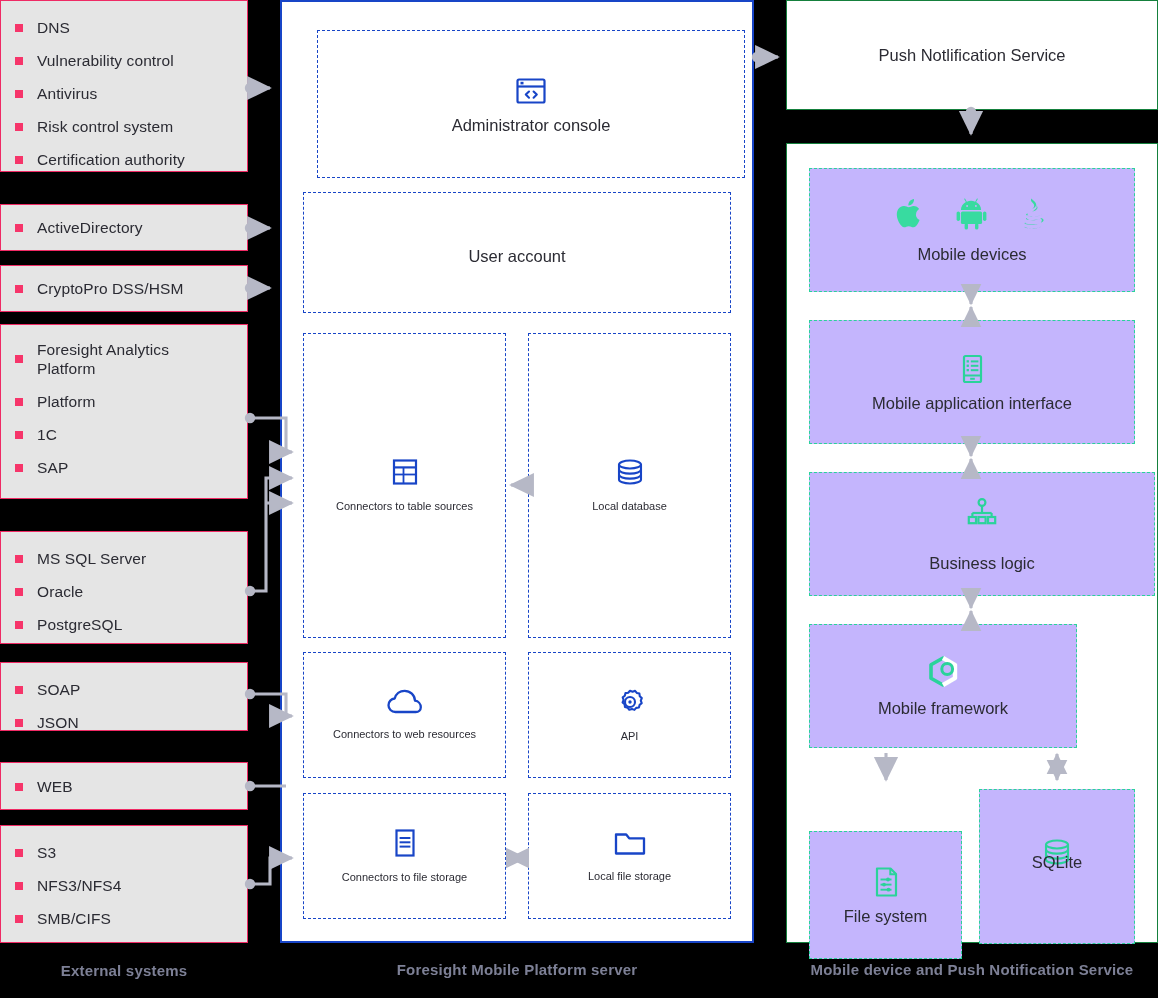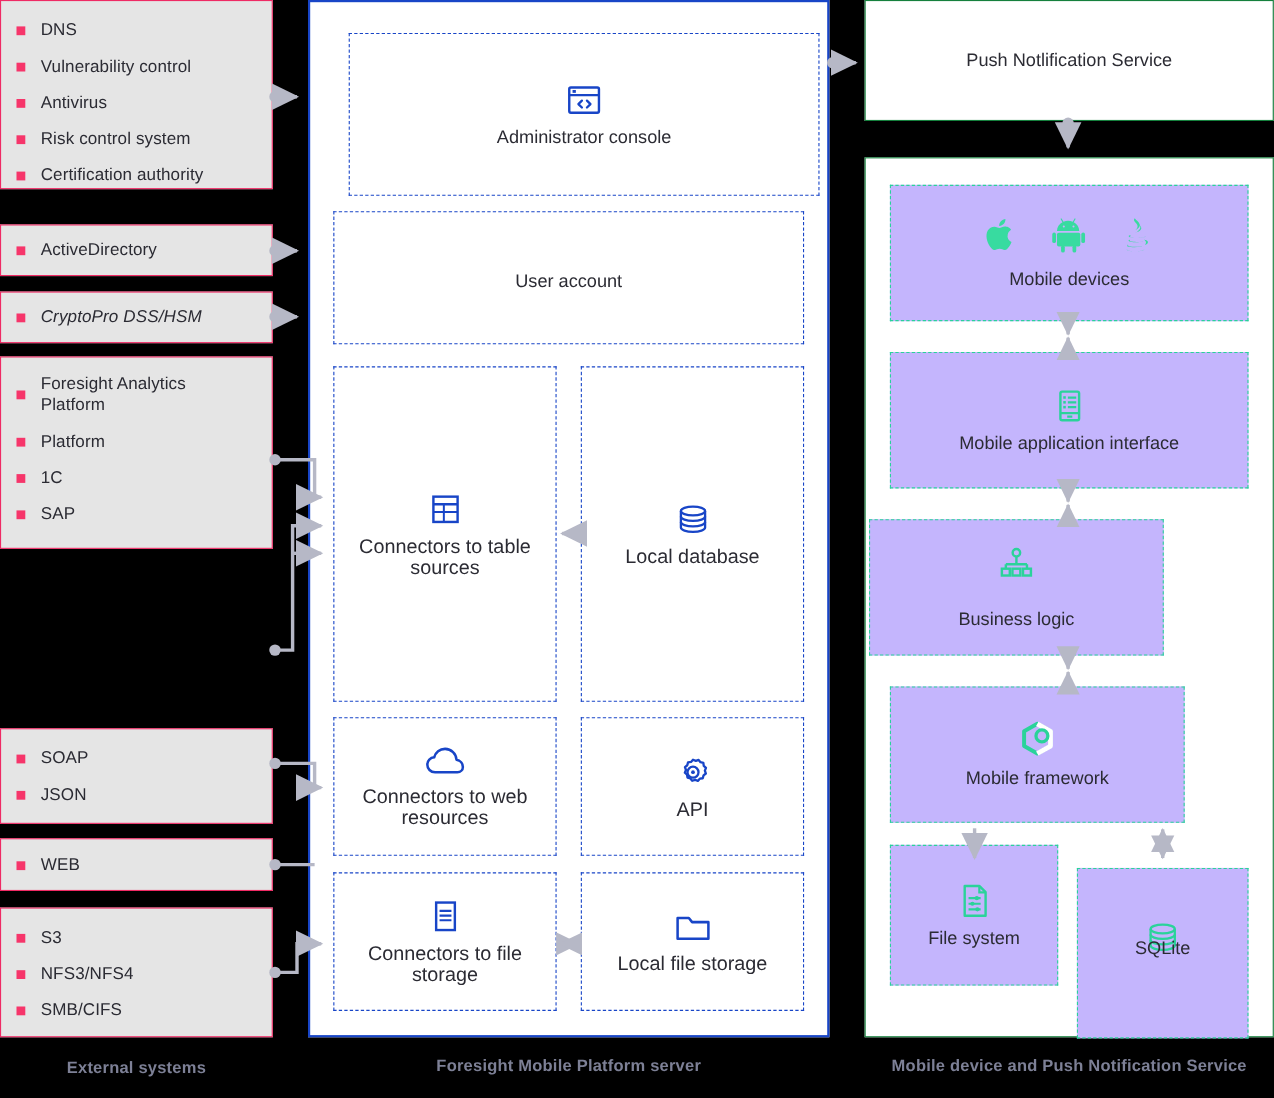--- a/index.html
+++ b/index.html
@@ -19,21 +19,21 @@
   .bullet{width:8px;height:8px;background:#f6356a;flex:0 0 8px;margin:6px 14px 0 0;}
   .ext-txt{font-size:15.5px;color:#2b2b33;line-height:19px;letter-spacing:.1px;}
 
   .panel-center{border:2px solid #1845c7;background:#fff;}
   .panel-right{border:1px solid #15803d;background:#fff;}
 
   .dbox-blue{border:1.6px dashed #1845c7;background:#fff;}
   .dbox-green{border:1.6px dashed #2ad39a;background:#c4b5fd;}
 
   .cell{display:flex;flex-direction:column;align-items:center;justify-content:center;}
-  .cell-lab{font-size:18px;color:#2b2b33;line-height:19px;text-align:center;margin-top:8px;}
+  .cell-lab{font-size:11px;color:#2b2b33;line-height:19px;text-align:center;margin-top:8px;}
   .cell-lab.big{font-size:16.5px;}
   .ico{display:block;line-height:0;}
 
   .caption{position:absolute;color:#7d8096;font-size:15px;font-weight:bold;text-align:center;line-height:21px;letter-spacing:.2px;}
 
   
   .conn{position:absolute;left:0;top:0;width:1158px;height:998px;pointer-events:none;}
 </style>
 </head>
 <body>
@@ -67,21 +67,21 @@
 
   <div class="abs ext-box" style="left:0px;top:204px;width:248px;height:47px;padding:0 12px 0 14px;display:flex;align-items:center;">
     <ul style="width:100%">
       <li class="ext-li">
           <span class="bullet"></span>
           <span class="ext-txt">ActiveDirectory</span>
         </li>
     </ul>
   </div>
 
-  <div class="abs ext-box" style="left:0px;top:265px;width:248px;height:47px;padding:0 12px 0 14px;display:flex;align-items:center;font-style:italic;">
+  <div class="abs ext-box" style="left:0px;top:265px;width:248px;height:47px;padding:0 12px 0 14px;display:flex;align-items:center;">
     <ul style="width:100%">
       <li class="ext-li">
           <span class="bullet"></span>
           <span class="ext-txt">CryptoPro DSS/HSM</span>
         </li>
     </ul>
   </div>
 
   <div class="abs ext-box" style="left:0px;top:324px;width:248px;height:175px;padding:15px 12px 0 14px;">
     <ul>
@@ -97,22 +97,38 @@
           <span class="bullet"></span>
           <span class="ext-txt">1C</span>
         </li>
       <li class="ext-li">
           <span class="bullet"></span>
           <span class="ext-txt">SAP</span>
         </li>
     </ul>
   </div>
 
-
-  <div class="abs ext-box" style="left:0px;top:662px;width:248px;height:87px;padding:17px 12px 0 14px;">
+  <div class="abs ext-box" style="left:0px;top:531px;width:248px;height:113px;padding:17px 12px 0 14px;">
+    <ul>
+      <li class="ext-li">
+          <span class="bullet"></span>
+          <span class="ext-txt">MS SQL Server</span>
+        </li>
+      <li class="ext-li">
+          <span class="bullet"></span>
+          <span class="ext-txt">Oracle</span>
+        </li>
+      <li class="ext-li">
+          <span class="bullet"></span>
+          <span class="ext-txt">PostgreSQL</span>
+        </li>
+    </ul>
+  </div>
+
+  <div class="abs ext-box" style="left:0px;top:662px;width:248px;height:69px;padding:17px 12px 0 14px;">
     <ul>
       <li class="ext-li">
           <span class="bullet"></span>
           <span class="ext-txt">SOAP</span>
         </li>
       <li class="ext-li">
           <span class="bullet"></span>
           <span class="ext-txt">JSON</span>
         </li>
     </ul>
@@ -277,21 +293,21 @@
         <line x1="15.8" y1="9.4" x2="23.4" y2="9.4" stroke="#2ad39a" stroke-width="2"></line>
         <line x1="15.8" y1="13.8" x2="23.4" y2="13.8" stroke="#2ad39a" stroke-width="2"></line>
         <line x1="15.8" y1="18.2" x2="23.4" y2="18.2" stroke="#2ad39a" stroke-width="2"></line>
         <line x1="9" y1="23.5" x2="26" y2="23.5" stroke="#2ad39a" stroke-width="2"></line>
         <line x1="15.2" y1="26.8" x2="19.8" y2="26.8" stroke="#2ad39a" stroke-width="2"></line>
       </svg>
     </span>
     <span class="cell-lab big">Mobile application interface</span>
   </div>
 
-  <div class="abs dbox-green cell" style="left:790px;top:472px;width:268px;height:124px;gap:17px;">
+  <div class="abs dbox-green cell" style="left:809px;top:472px;width:346px;height:124px;gap:17px;">
     <span class="ico">
       <svg width="34" height="34" viewBox="0 0 34 34">
         <circle cx="17" cy="7.5" r="3.4" fill="none" stroke="#2ad39a" stroke-width="2.2"></circle>
         <line x1="17" y1="11" x2="17" y2="18" stroke="#2ad39a" stroke-width="2.2"></line>
         <line x1="7.4" y1="18" x2="26.6" y2="18" stroke="#2ad39a" stroke-width="2.2"></line>
         <line x1="7.4" y1="18" x2="7.4" y2="22" stroke="#2ad39a" stroke-width="2.2"></line>
         <line x1="26.6" y1="18" x2="26.6" y2="22" stroke="#2ad39a" stroke-width="2.2"></line>
         <rect x="3.8" y="22" width="7.2" height="6.2" fill="none" stroke="#2ad39a" stroke-width="2.2"></rect>
         <rect x="13.4" y="22" width="7.2" height="6.2" fill="none" stroke="#2ad39a" stroke-width="2.2"></rect>
         <rect x="23" y="22" width="7.2" height="6.2" fill="none" stroke="#2ad39a" stroke-width="2.2"></rect>
@@ -304,21 +320,21 @@
     <span class="ico">
       <svg width="34" height="36" viewBox="0 0 34 36">
         <path d="M17 3 L29 9.8 V23.2 L17 30 L5 23.2 V9.8 Z" fill="none" stroke="#2ad39a" stroke-width="3.6" stroke-linejoin="round"></path>
         <path d="M17 3 L29 9.8 V23.2 L17 30" fill="none" stroke="#ffffff" stroke-width="4.4" stroke-linejoin="round"></path>
         <circle cx="21.2" cy="14" r="5.4" fill="none" stroke="#2ad39a" stroke-width="3.0"></circle>
       </svg>
     </span>
     <span class="cell-lab big">Mobile framework</span>
   </div>
 
-  <div class="abs dbox-green cell" style="left:809px;top:768px;width:153px;height:128px;">
+  <div class="abs dbox-green cell" style="left:809px;top:831px;width:153px;height:128px;">
     <span class="ico">
       <svg width="32" height="34" viewBox="0 0 32 34">
         <path d="M7 3.5 H20.5 L26 9 V30.5 H7 Z" fill="none" stroke="#2ad39a" stroke-width="2.2" stroke-linejoin="round"></path>
         <path d="M20.3 3.5 V9.2 H26" fill="none" stroke="#2ad39a" stroke-width="2.0"></path>
         <line x1="10.5" y1="14.5" x2="21.5" y2="14.5" stroke="#2ad39a" stroke-width="1.9"></line>
         <circle cx="18" cy="14.5" r="1.9" fill="#2ad39a"></circle>
         <line x1="10.5" y1="19.6" x2="21.5" y2="19.6" stroke="#2ad39a" stroke-width="1.9"></line>
         <circle cx="14" cy="19.6" r="1.9" fill="#2ad39a"></circle>
         <line x1="10.5" y1="24.7" x2="21.5" y2="24.7" stroke="#2ad39a" stroke-width="1.9"></line>
         <circle cx="18.5" cy="24.7" r="1.9" fill="#2ad39a"></circle>

